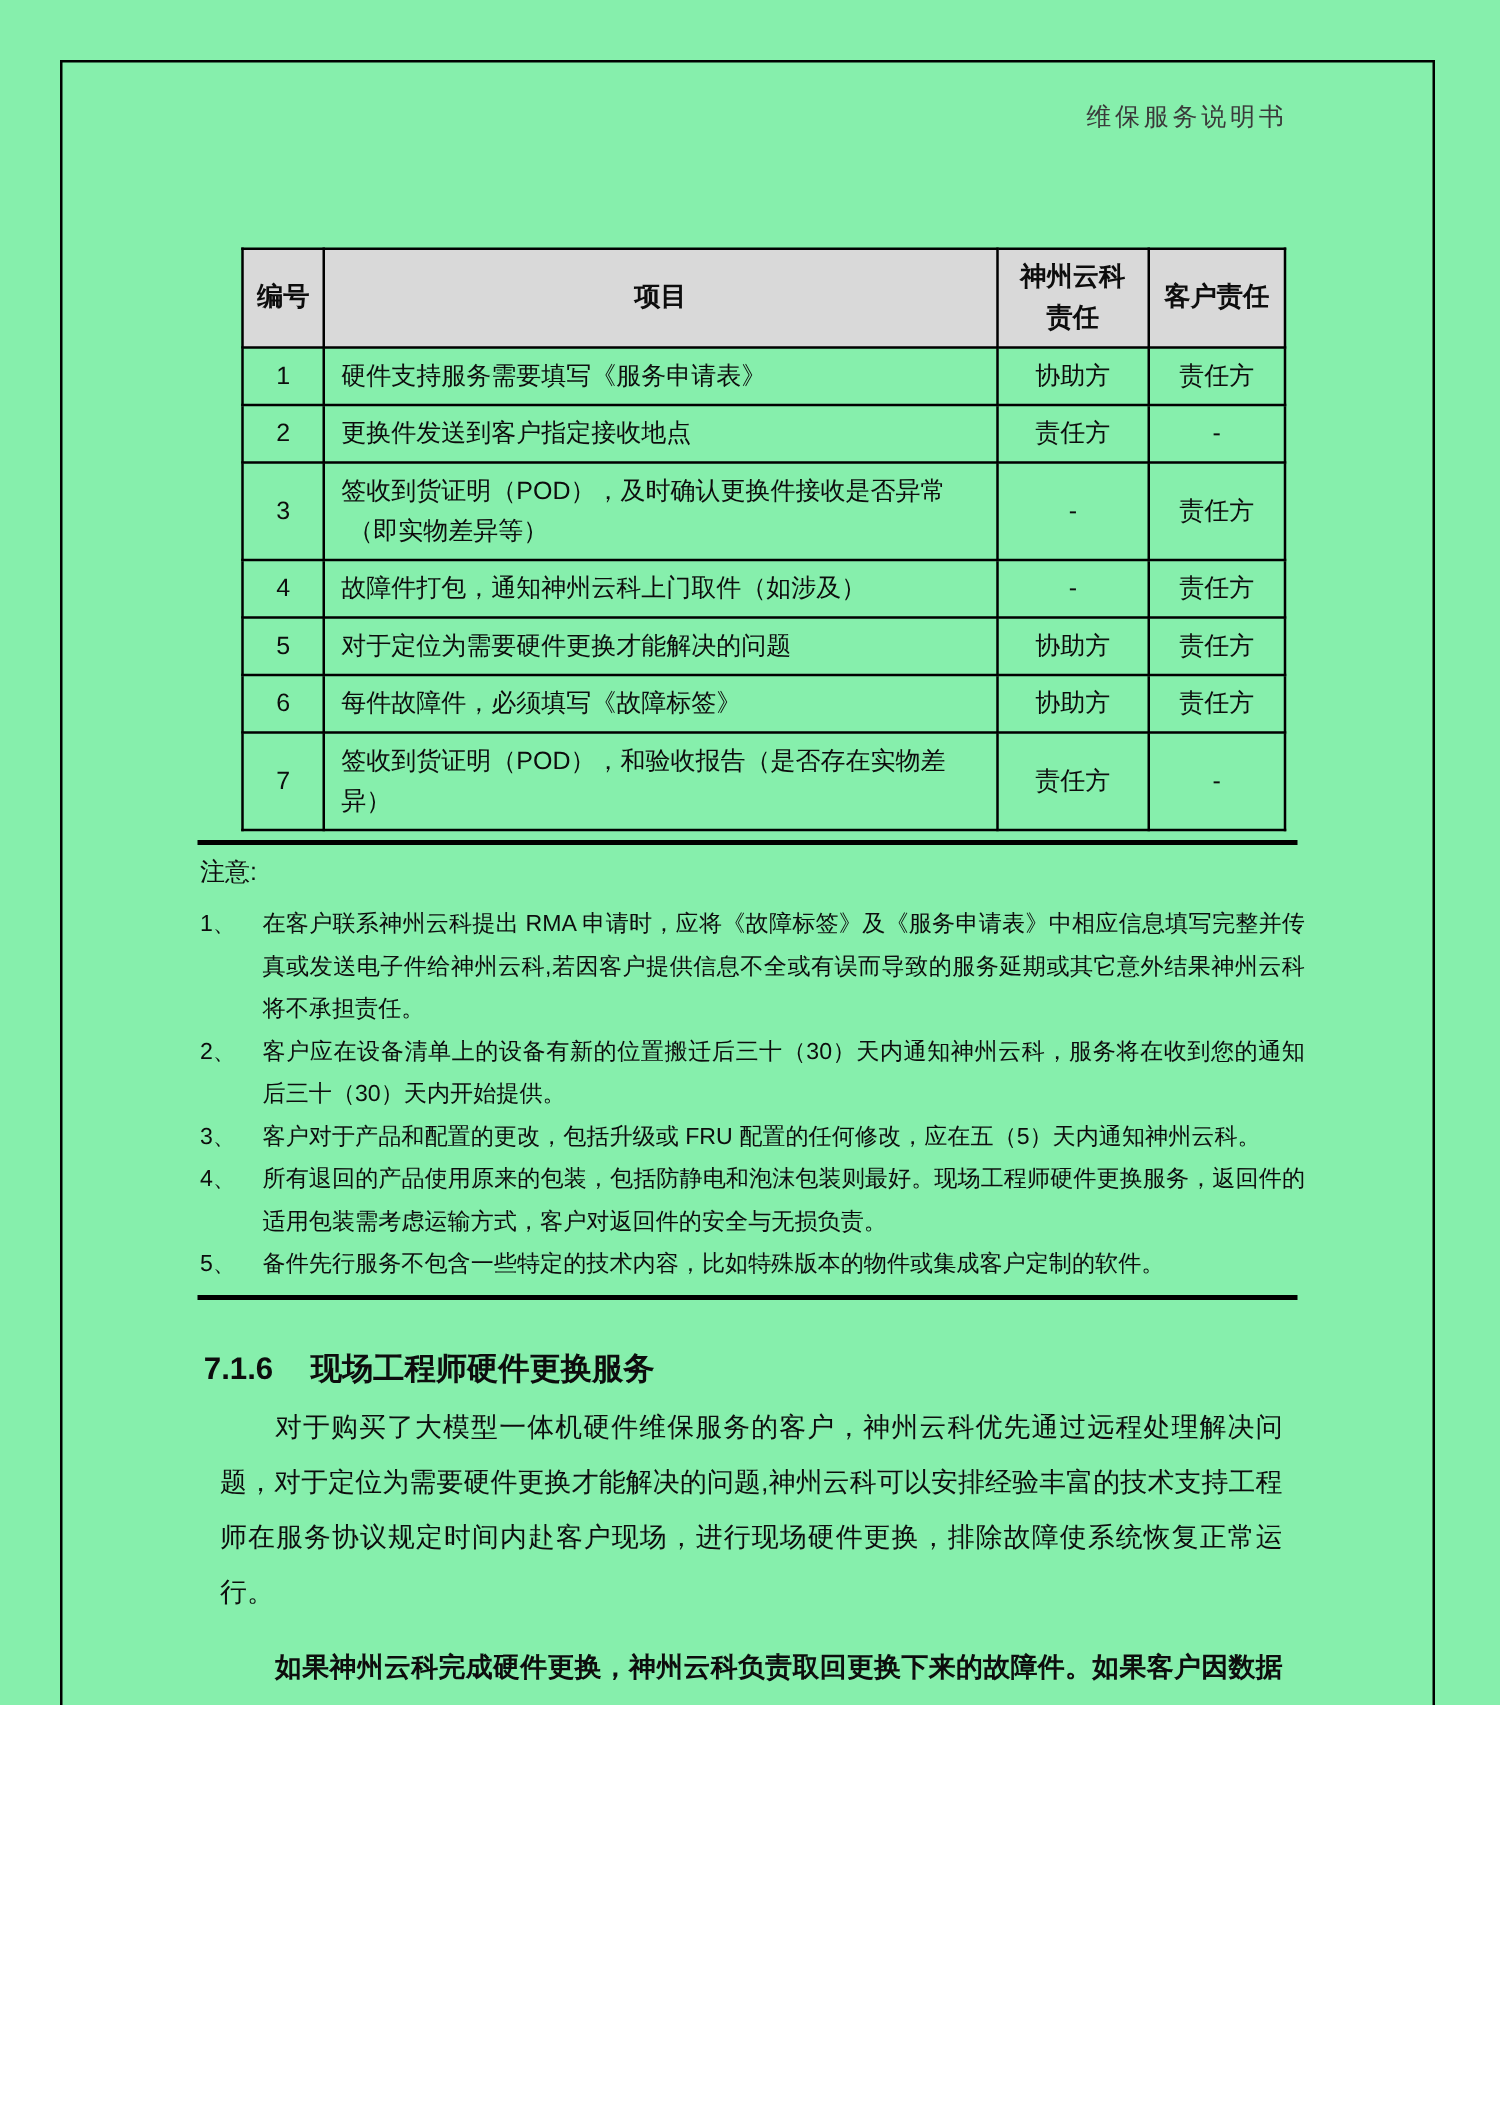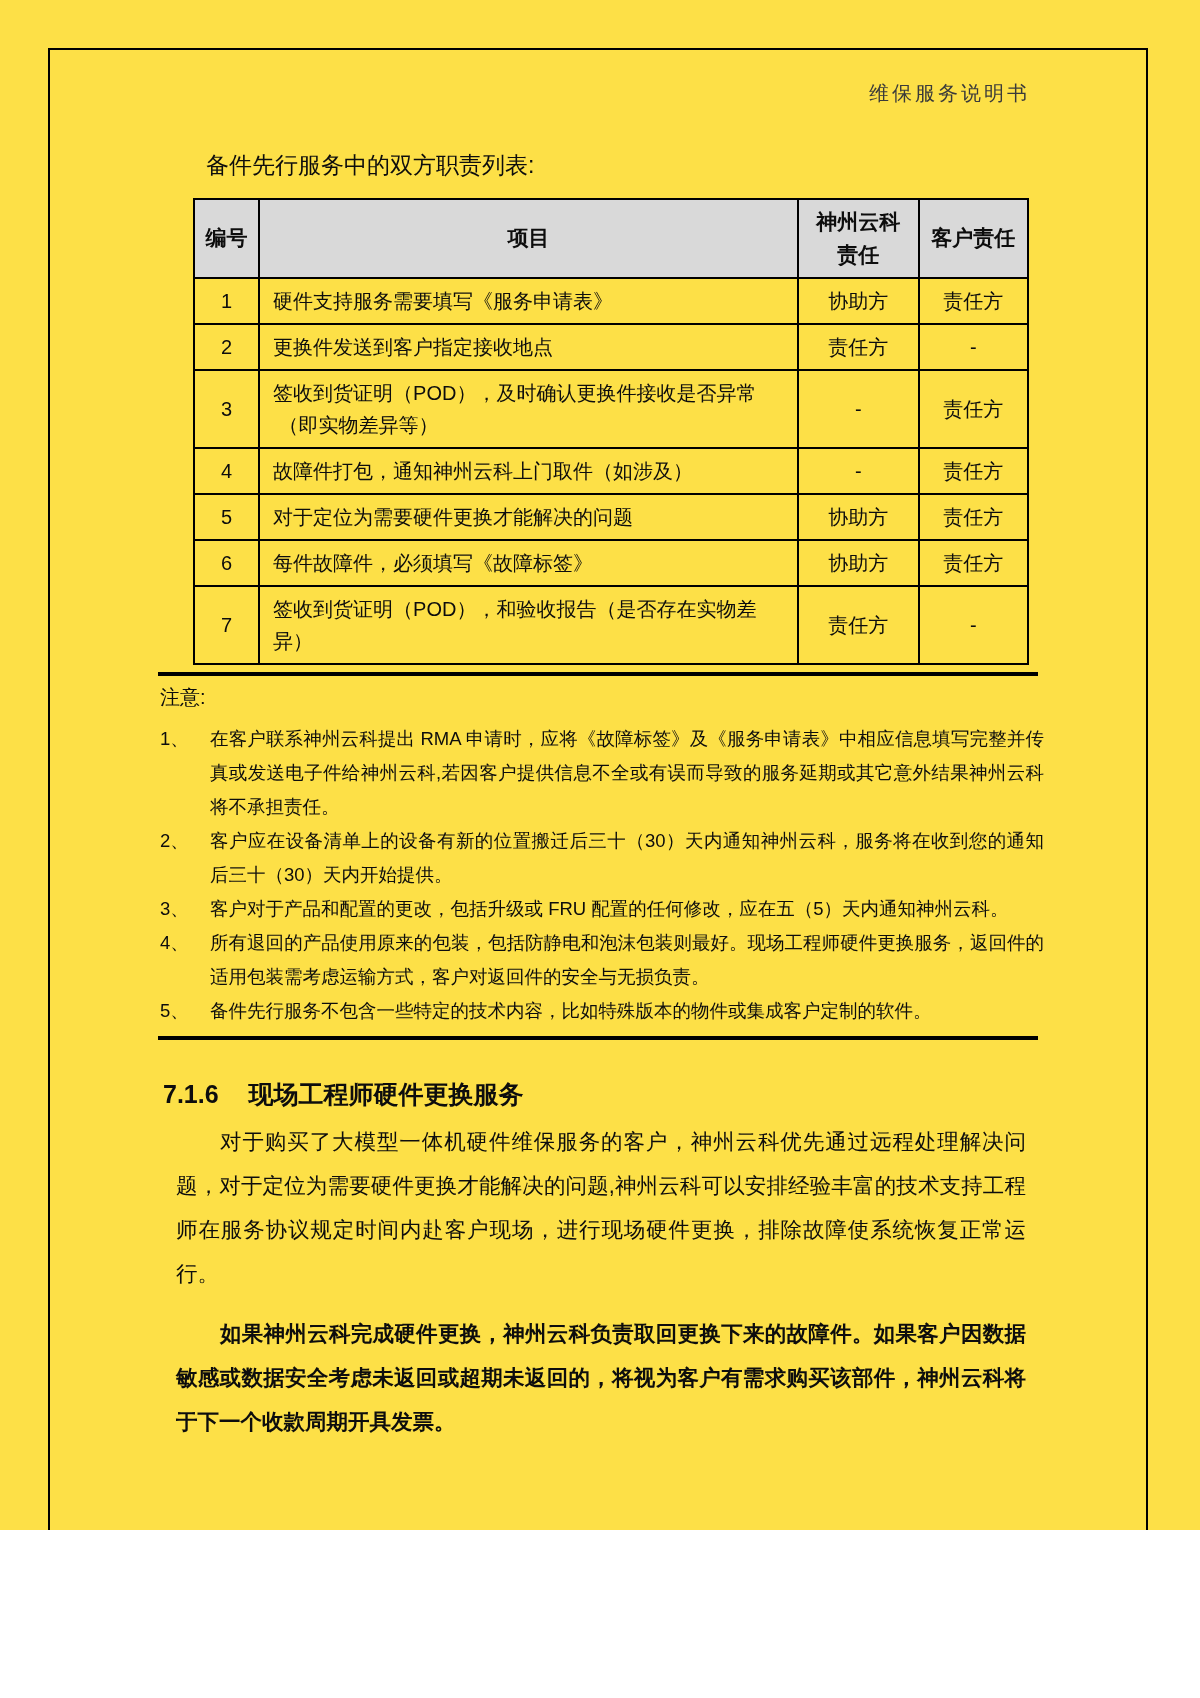--- a/index.html
+++ b/index.html
@@ -1,17 +1,17 @@
 <!DOCTYPE html>
 <html style="--header-bg: #d9d9d9;"><head>
 <meta charset="utf-8">
 <style>
   html,body { margin:0; padding:0; background:#ffffff; }
   .page {
-    position:relative; width:1200px; height:1530px; background:#fde047;
+    position:relative; width:1200px; height:1364px; background:#86efac;
     font-family:"Liberation Sans", sans-serif; color:#0d0d0d; overflow:hidden;
   }
   .frame {
     position:absolute; left:48px; top:48px; width:1100px; height:1598px;
     border:2px solid #000; box-sizing:border-box; pointer-events:none;
   }
   .doc-header {
     position:absolute; top:80px; right:170px;
     font-family:"Liberation Serif", serif; font-size:20px; letter-spacing:3px; color:#3a3a3a;
   }
@@ -65,21 +65,20 @@
   .footer .sep { font-weight:normal; margin:0 7px; color:#333; }
 </style>
 </head>
 <body>
 
 <div class="page">
   <div class="frame"></div>
 
   <div class="doc-header">维保服务说明书</div>
 
-  <div class="intro">备件先行服务中的双方职责列表:</div>
 
   <table class="resp-table">
     <colgroup>
       <col style="width:7.8%">
         <col style="width:64.6%">
         <col style="width:14.5%">
         <col style="width:13.1%">
     </colgroup>
     <thead>
       <tr>

